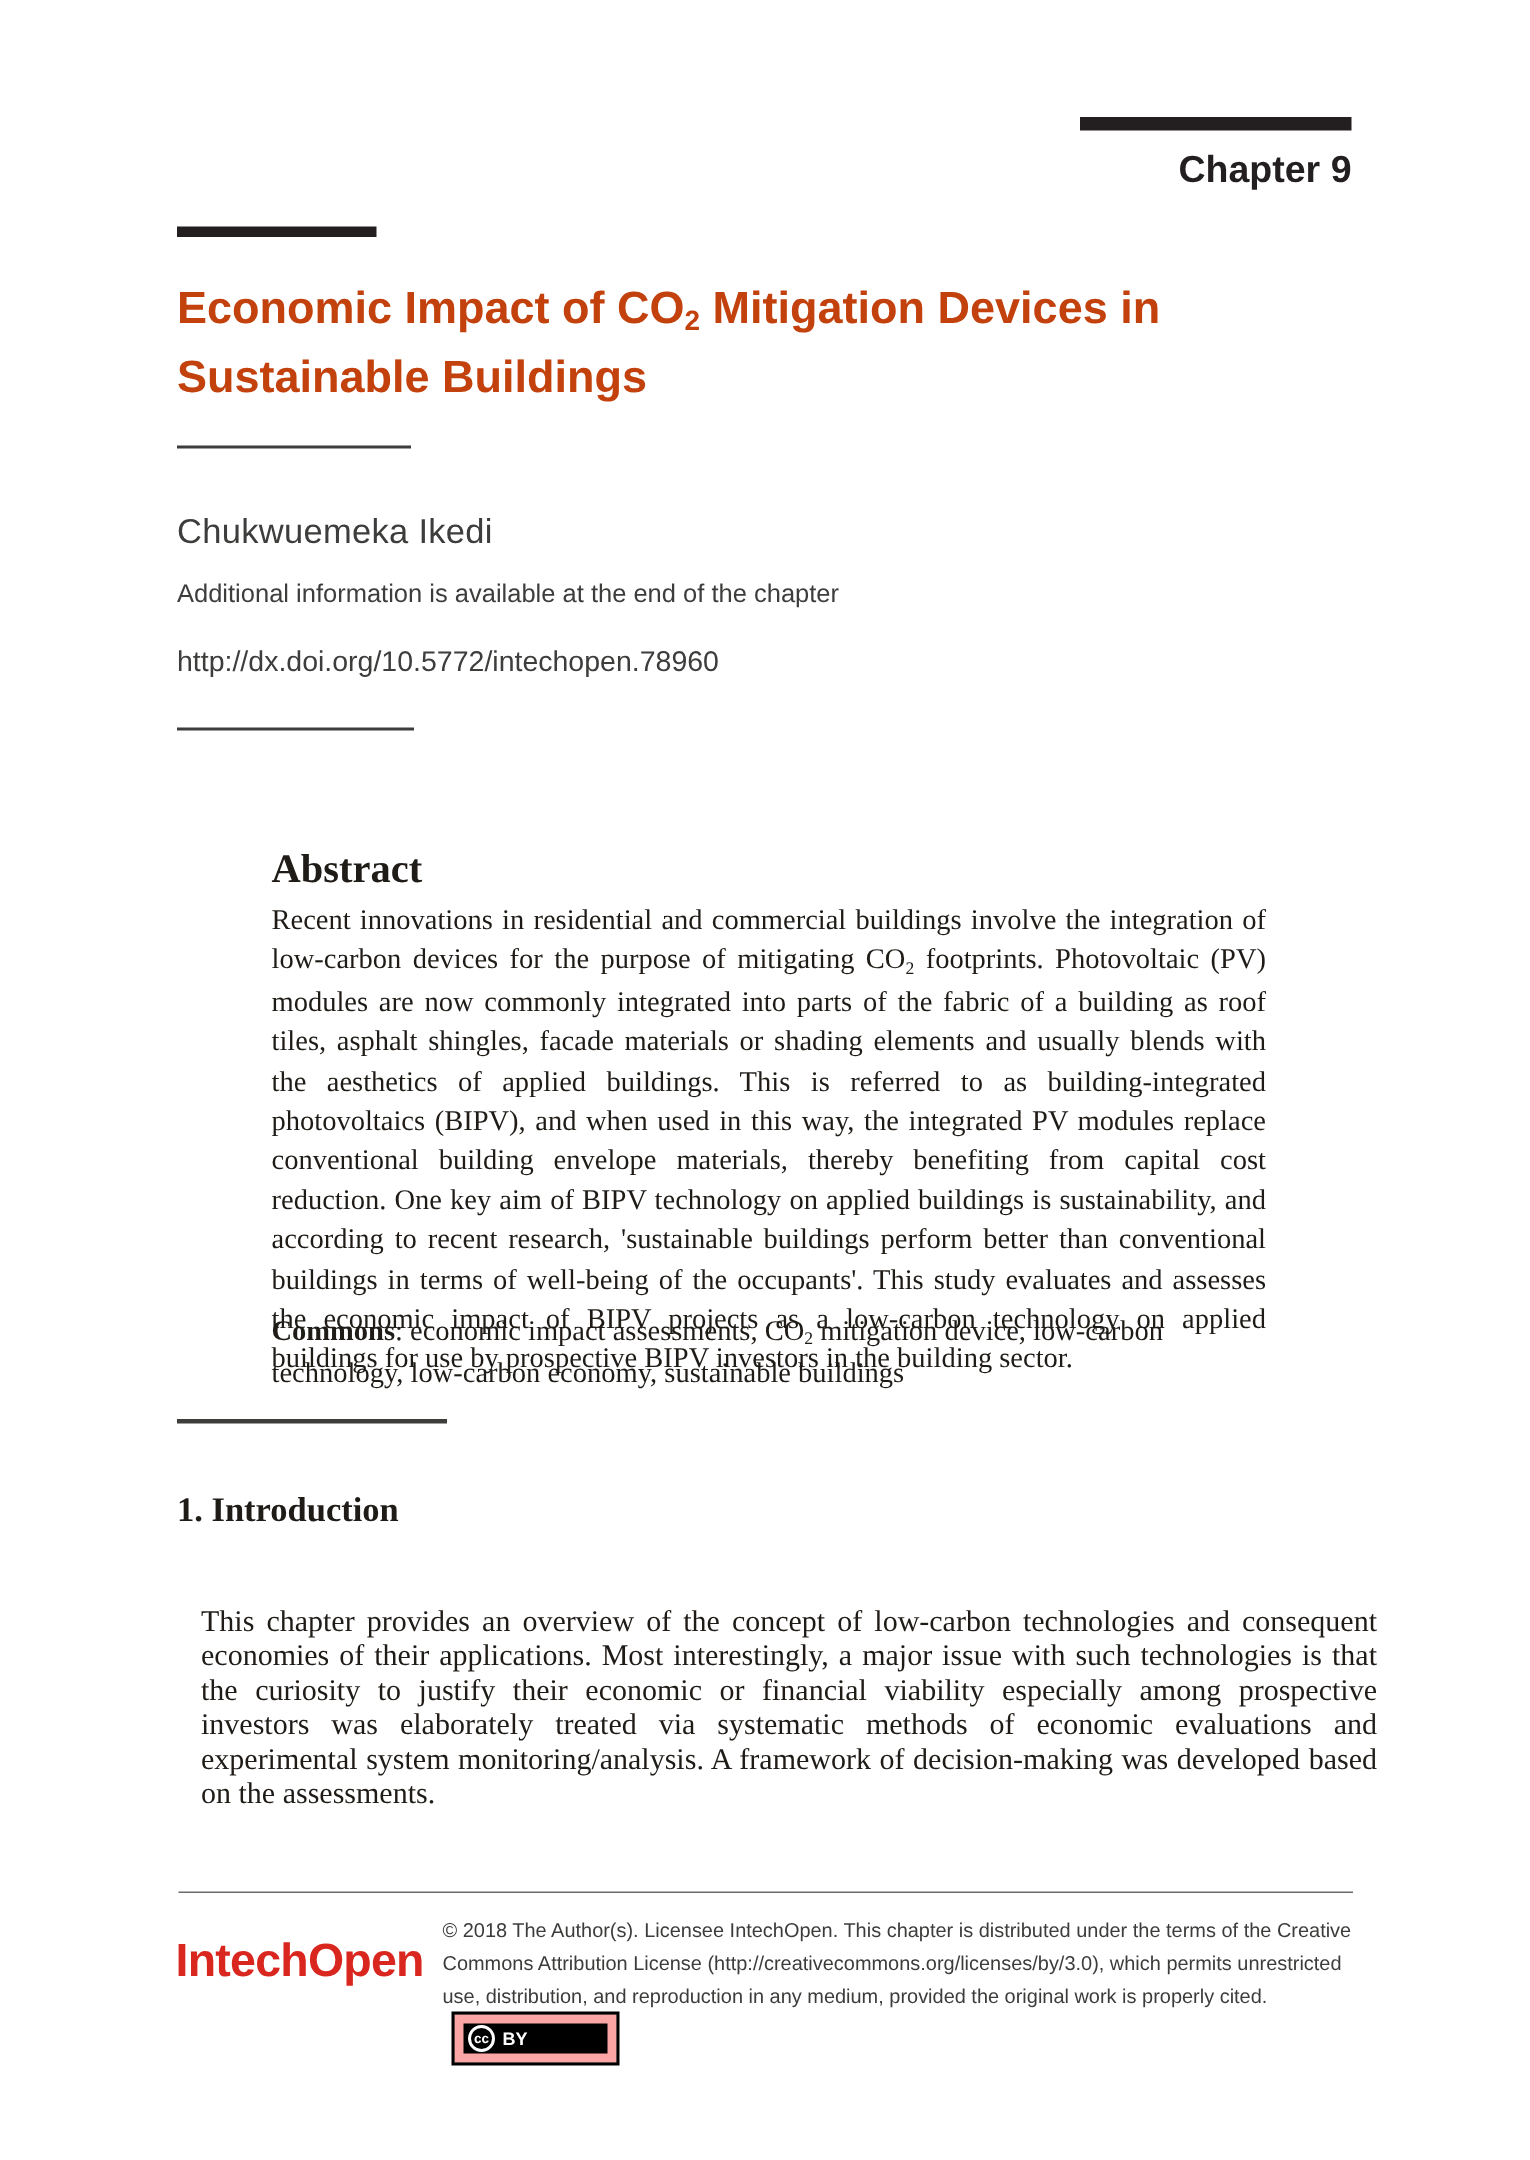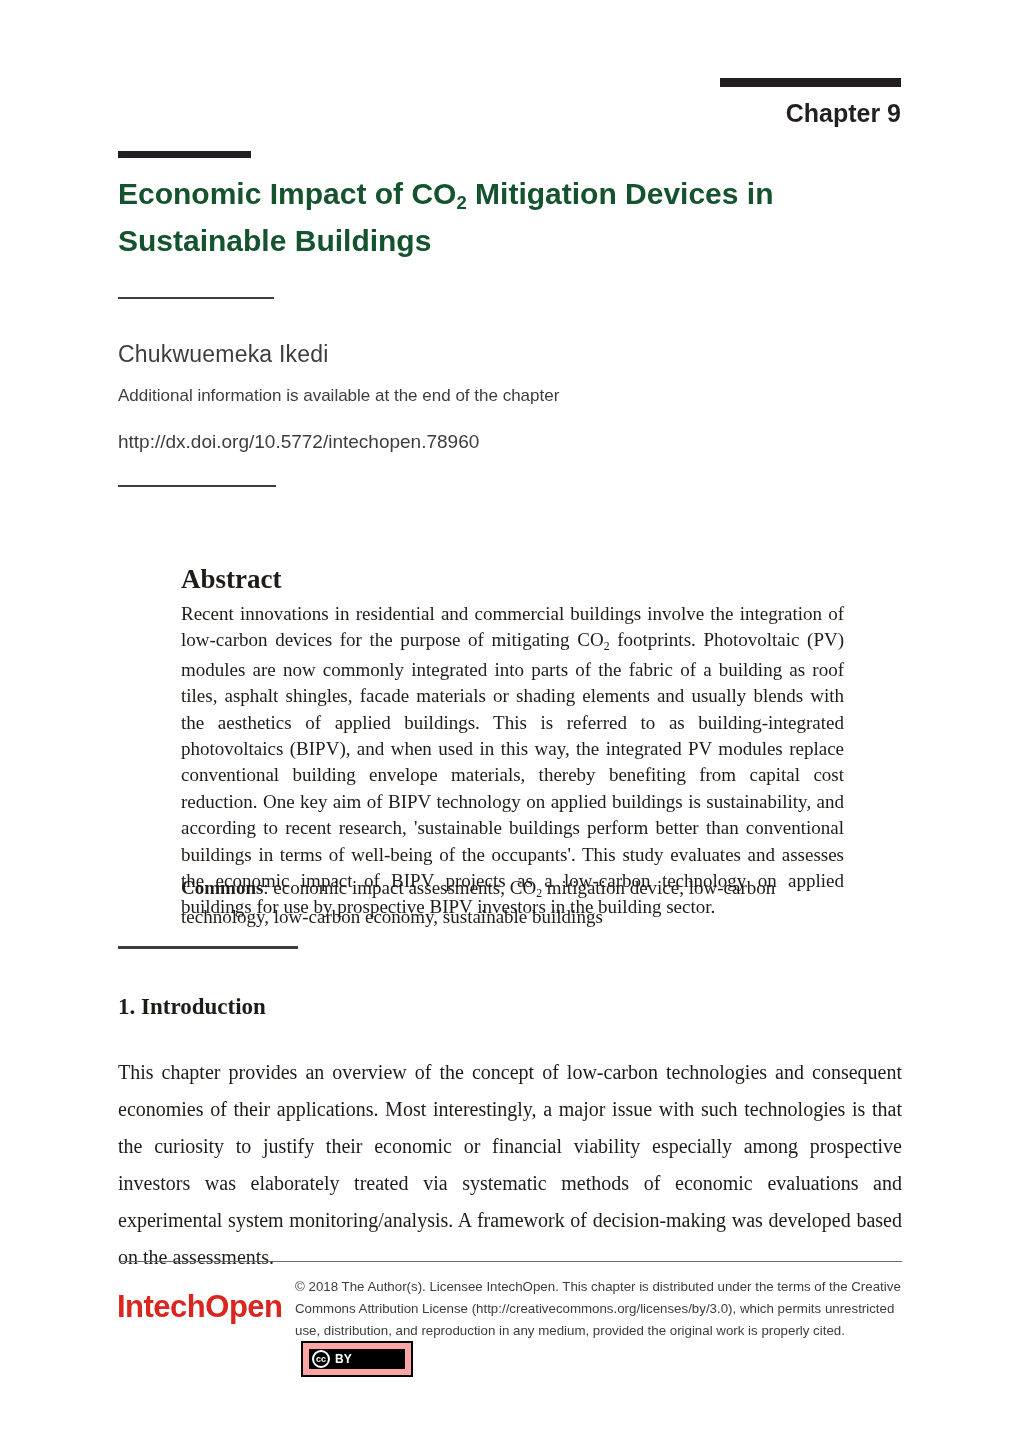--- a/index.html
+++ b/index.html
@@ -32,27 +32,27 @@
     color: #231f20;
   }
 
   
   .title-rule {
     left: 118px; top: 151px;
     width: 133px; height: 7px;
     background: #231f20;
   }
   .page-title {
-    left: 118px; top: 172px;
+    left: 118px; top: 184px;
     width: 740px;
     margin: 0;
     font-size: 30px;
     line-height: 43px;
     font-weight: bold;
-    color: #14532d;
+    color: #c2410c;
   }
   .sub-sm {
     font-size: 0.62em;
     position: relative;
     top: 0.28em;
   }
 
   
   .author-rule-top {
     left: 118px; top: 297px;
@@ -117,23 +117,23 @@
   }
   .intro-heading {
     left: 118px; top: 994px;
     margin: 0;
     font-size: 23px;
     font-weight: bold;
   }
   .intro-body {
     left: 118px; top: 1054px;
     width: 784px;
-    margin: 0;
+    margin: 16px;
     font-size: 20px;
-    line-height: 37px;
+    line-height: 23px;
     text-align: justify;
   }
 
   
   .footer-rule {
     left: 119px; top: 1261px;
     width: 783px; height: 1px;
     background: #6b6b6b;
   }
   .intechopen-logo {

